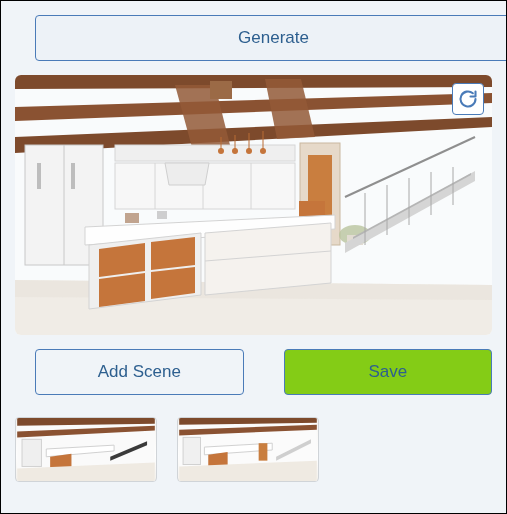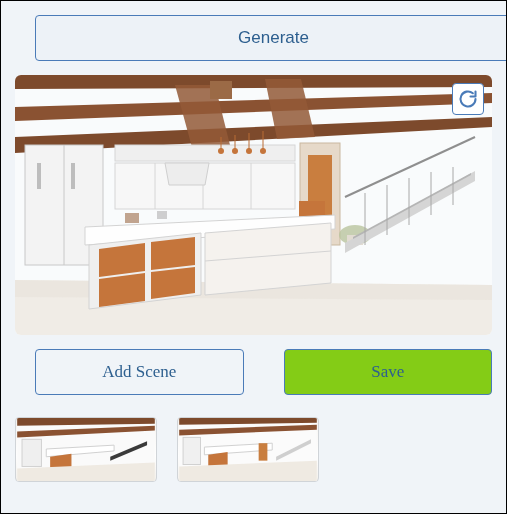--- a/index.html
+++ b/index.html
@@ -67,21 +67,20 @@
       stroke: #4a7bb8;
       fill: none;
       stroke-width: 2.5;
     }
     .btn-row {
       display: flex;
       gap: 20px;
     }
     .btn-row .btn {
       flex: 1;
-      font-family: Liberation Serif, serif;
     }
     .btn-save {
       background: #84cc16;
     }
     .thumbs {
       display: flex;
       gap: 20px;
       margin-top: 8px;
     }
     .thumb {

